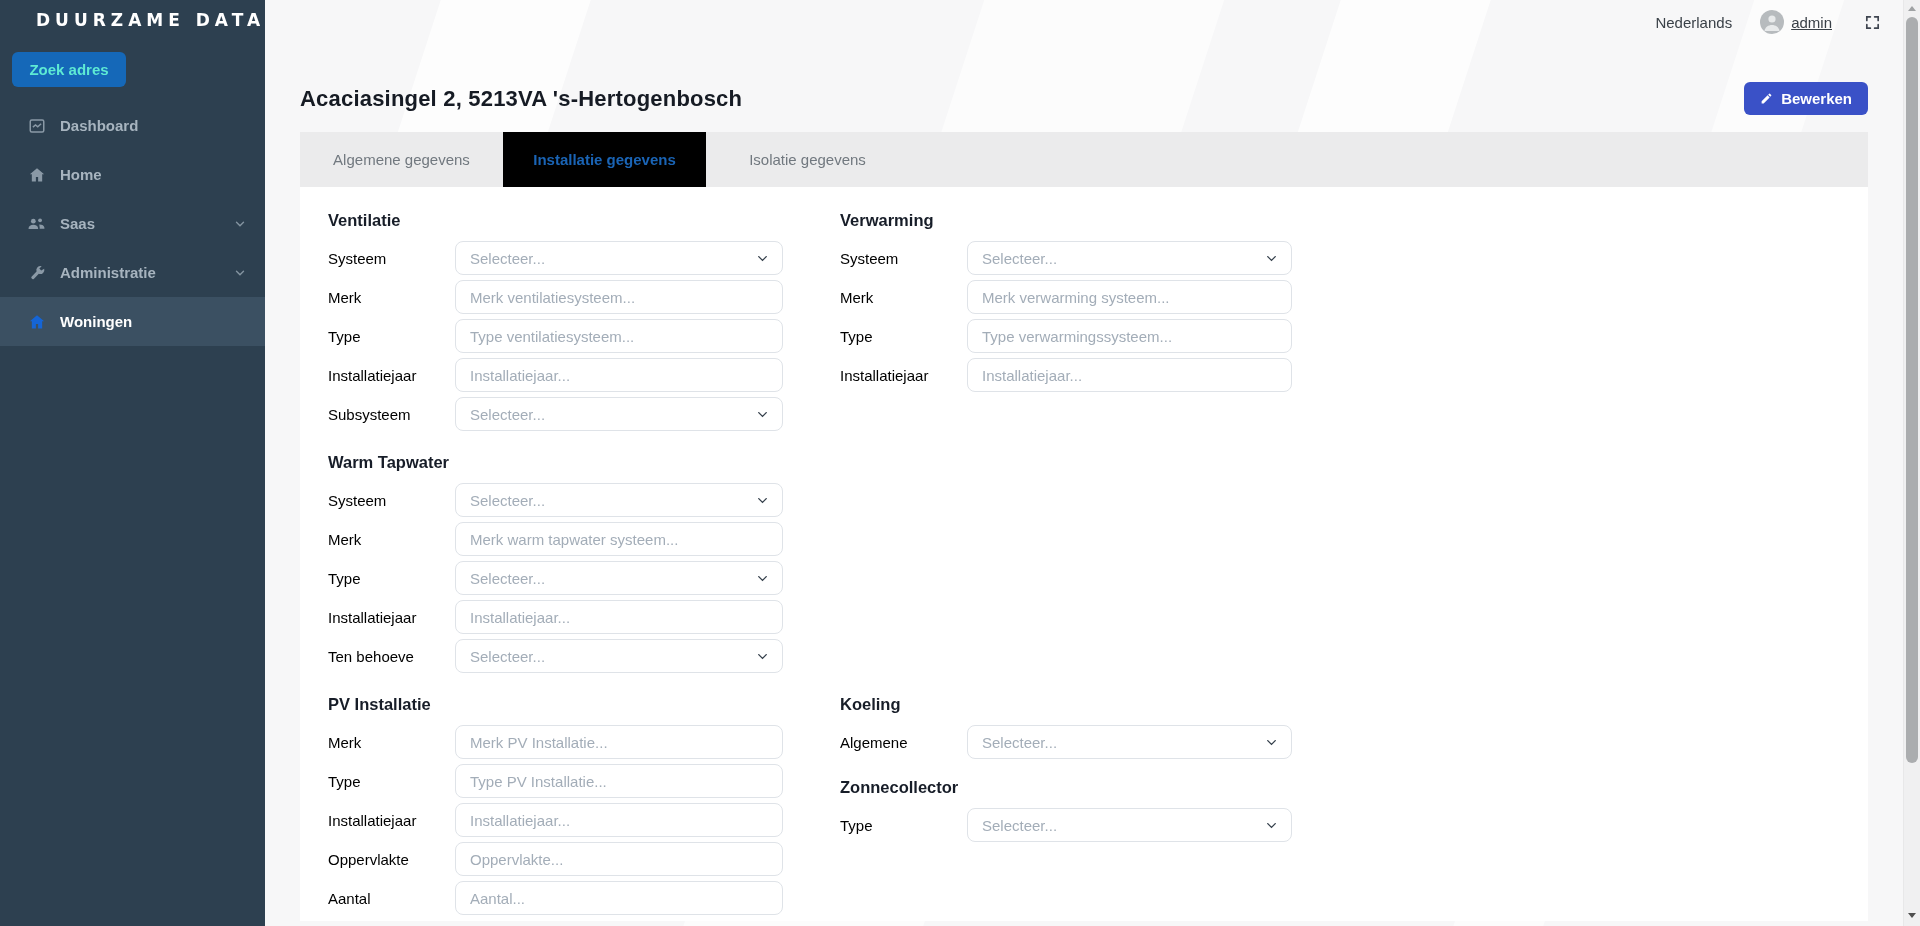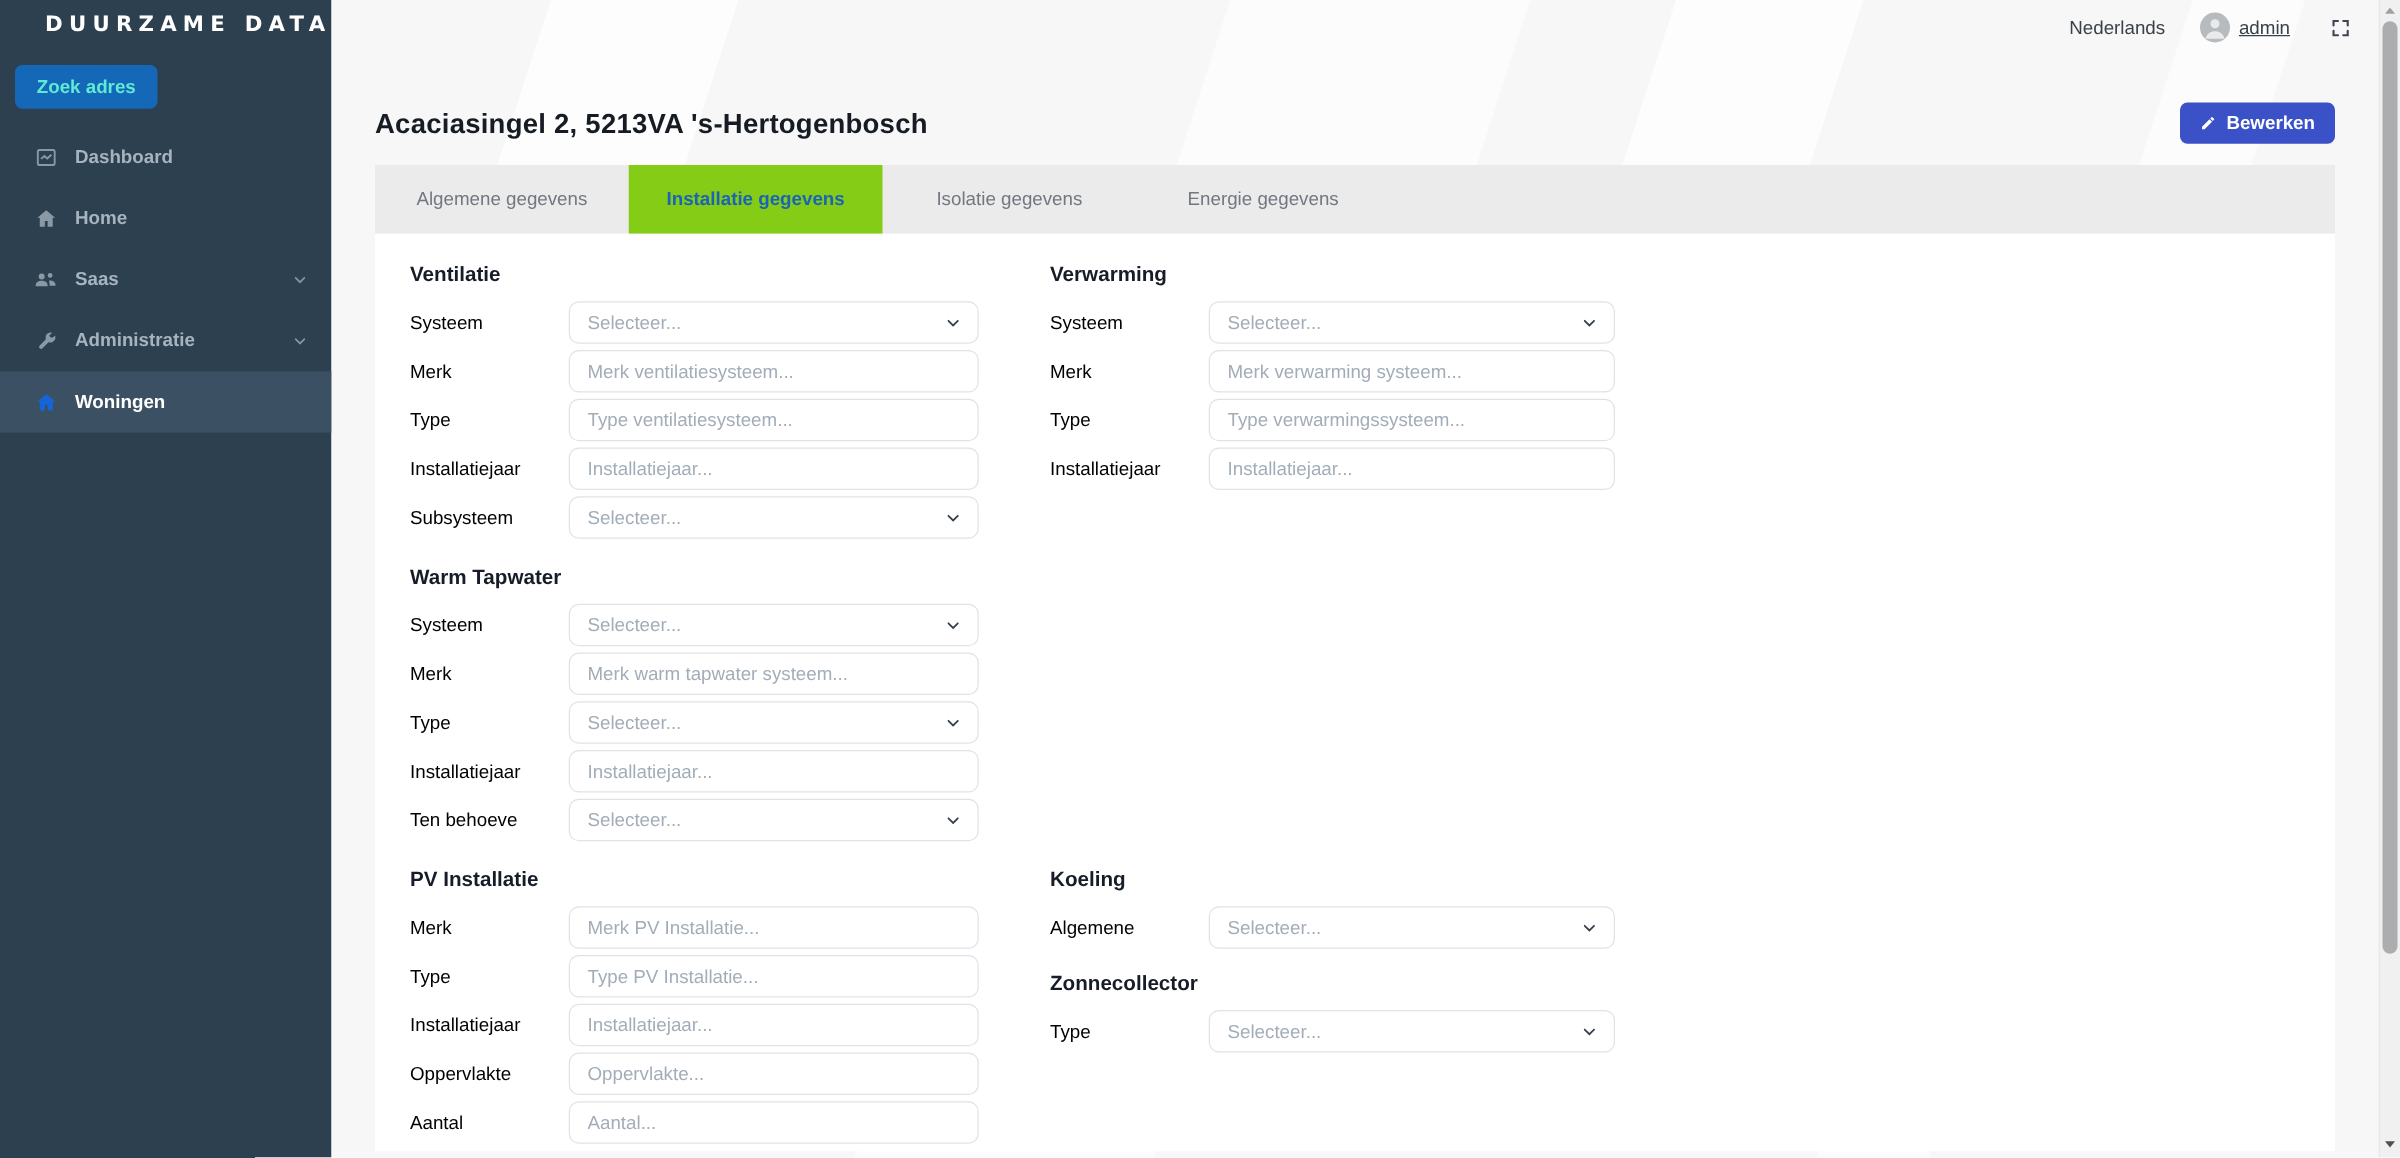--- a/index.html
+++ b/index.html
@@ -35,21 +35,21 @@
   .avatar { width: 24px; height: 24px; border-radius: 50%; background: #b7bbbe; display: inline-flex; align-items: center; justify-content: center; margin-right: 7px; overflow: hidden; }
   .username { font-size: 15px; color: #3a4148; margin-right: 32px; cursor: pointer; text-decoration: underline; }
   .fullscreen { display: inline-flex; cursor: pointer; color: #3f4550; }
 
   .page-head { position: relative; z-index: 2; display: flex; align-items: center; justify-content: space-between; padding: 0 35px; margin-top: 38px; }
   .page-title { font-size: 22px; font-weight: 700; color: #161b24; letter-spacing: 0.2px; }
   .edit-btn { display: inline-flex; align-items: center; gap: 8px; height: 33px; padding: 0 16px; background: #3a51c7; color: #fff; border: none; border-radius: 6px; font-size: 15px; font-weight: 600; font-family: "Liberation Sans", sans-serif; cursor: pointer; }
 
   .tabbar { position: relative; z-index: 2; margin: 17px 35px 0 35px; height: 55px; background: #ebebec; display: flex; }
   .tab { width: 203px; display: flex; align-items: center; justify-content: center; font-size: 15px; color: #71787f; font-weight: 500; cursor: pointer; }
-  .tab.active { background: #84cc16; color: #1a64b5; font-weight: 700; }
+  .tab.active { background: #000000; color: #1a64b5; font-weight: 700; }
 
   .panel { position: relative; z-index: 2; margin: 0 35px; background: #ffffff; height: 734px; padding: 21px 30px 40px 28px; }
 
   .form-grid { display: grid; grid-template-columns: 455px 452px; column-gap: 57px; row-gap: 14px; align-items: start; }
   .section-title { font-size: 16.5px; line-height: 24px; font-weight: 700; color: #171d28; margin-bottom: 9px; }
   .section + .section { margin-top: 16px; }
   .form-row { display: flex; align-items: center; height: 34px; margin-bottom: 5px; }
   .field-label { width: 127px; flex: 0 0 127px; font-size: 15px; color: #000000; }
   .text-input { width: 328px; height: 34px; border: 1px solid #dfe3e8; border-radius: 8px; padding: 0 14px; font-size: 15px; color: #4a5562; background: #fff; outline: none; font-family: "Liberation Sans", sans-serif; }
   .text-input::placeholder { color: #a3adb8; opacity: 1; }
@@ -181,21 +181,20 @@
             </svg>
         </span>
         <span>Bewerken</span>
       </button>
     </div>
 
     <div class="tabbar">
       <div class="tab">Algemene gegevens</div>
       <div class="tab active">Installatie gegevens</div>
       <div class="tab">Isolatie gegevens</div>
-      <div class="tab">Energie gegevens</div>
     </div>
 
     <div class="panel">
       <div class="form-grid">
 
         <div class="cell">
           <div class="section">
             <h3 class="section-title">Ventilatie</h3>
             <div class="form-row">
               <label class="field-label">Systeem</label>

